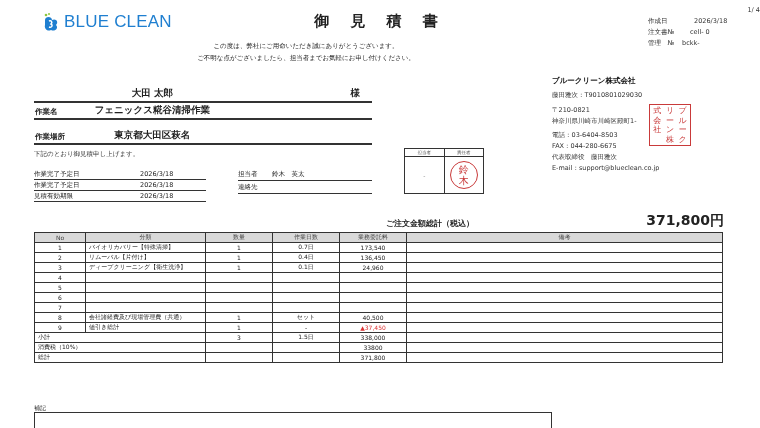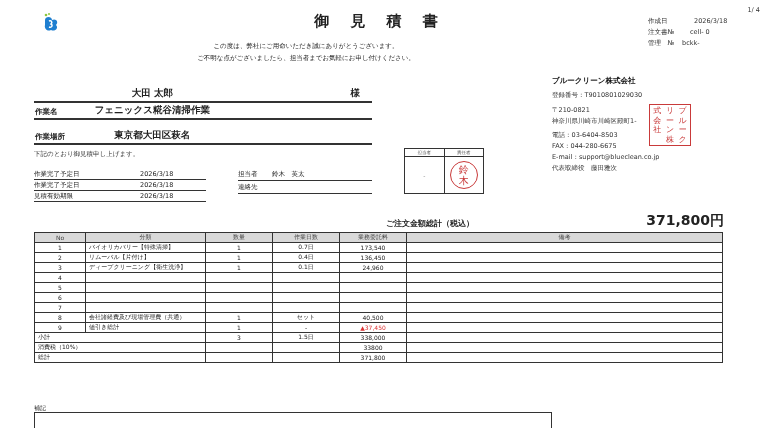--- a/index.html
+++ b/index.html
@@ -59,20 +59,21 @@
 
 <div class="abs logo">
   <div class="logo-mark">
     <svg width="20" height="20" viewBox="0 0 20 20">
       <circle cx="4" cy="3" r="1.3" fill="#8cc63f"></circle>
       <circle cx="7" cy="2" r="1" fill="#8cc63f"></circle>
       <path d="M3 8 C3 4,10 4,10 8 C14 6,17 10,14 13 C17 16,13 20,9 18 C5 20,2 16,3 13 Z" fill="#1f7fd0"></path>
       <path d="M7 9 C9 8,11 10,9 12 C11 13,10 16,7 15" fill="none" stroke="#fff" stroke-width="1.5"></path>
     </svg>
   </div>
+  <span class="logo-text">BLUE CLEAN</span>
 </div>
 
 <div class="abs title">御 見 積 書</div>
 <div class="abs greet" style="top:42px;">この度は、弊社にご用命いただき誠にありがとうございます。</div>
 <div class="abs greet" style="top:54px;">ご不明な点がございましたら、担当者までお気軽にお申し付けください。</div>
 
 <div class="abs meta">
   <div class="page-no">1/ 4</div>
   <div class="meta-row">
     <span class="k">作成日</span>
@@ -140,27 +141,27 @@
       <div class="hanko">
         <span>鈴</span>
         <span>木</span>
       </div>
     </div>
   </div>
 </div>
 
 <div class="abs company">
   <div class="name">ブルークリーン株式会社</div>
-  <div class="ln">登録番号：T9010801029030</div>
+  <div class="ln">藤田雅次：T9010801029030</div>
   <div class="ln" style="margin-top:4px;">〒210-0821</div>
   <div class="ln">神奈川県川崎市川崎区殿町1-</div>
   <div class="ln" style="margin-top:3px;">電話：03-6404-8503</div>
   <div class="ln">FAX：044-280-6675</div>
+  <div class="ln">代表取締役　藤田雅次</div>
   <div class="ln">E-mail：support@blueclean.co.jp</div>
-  <div class="ln">代表取締役　藤田雅次</div>
 </div>
 <div class="abs seal">
   <span>式</span>
   <span>リ</span>
   <span>ブ</span>
   <span>会</span>
   <span>ー</span>
   <span>ル</span>
   <span>社</span>
   <span>ン</span>

